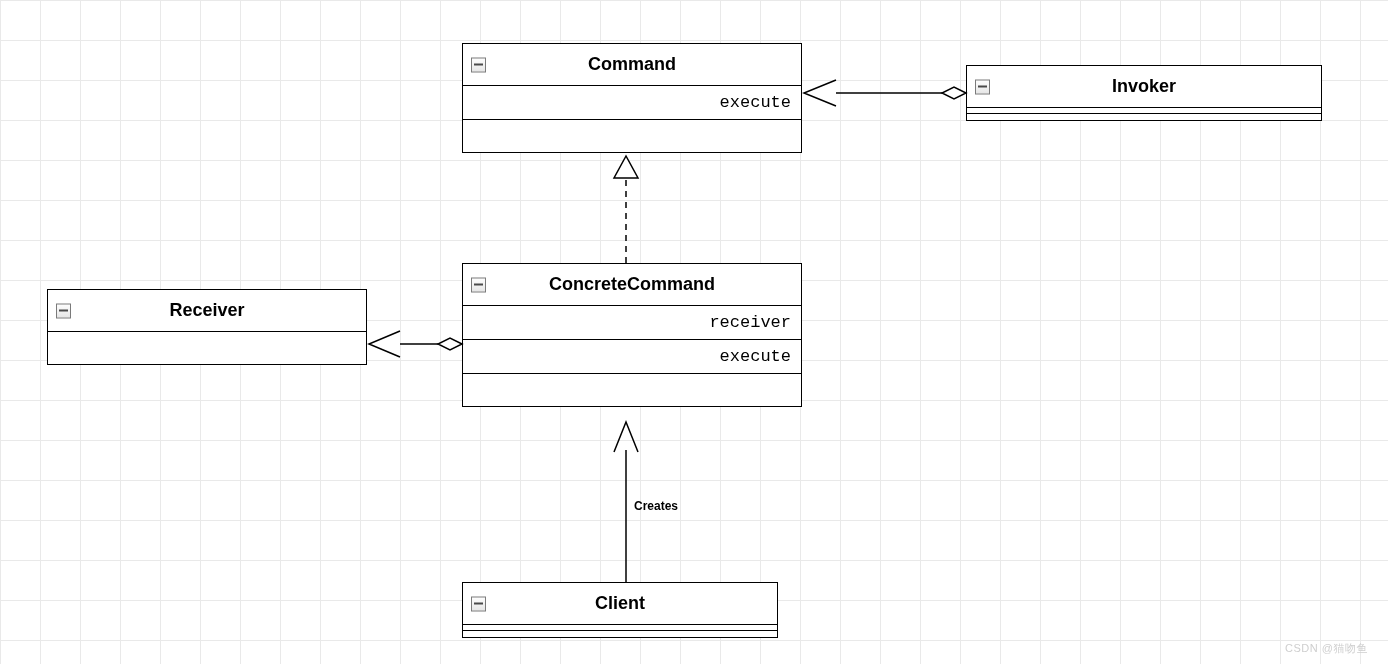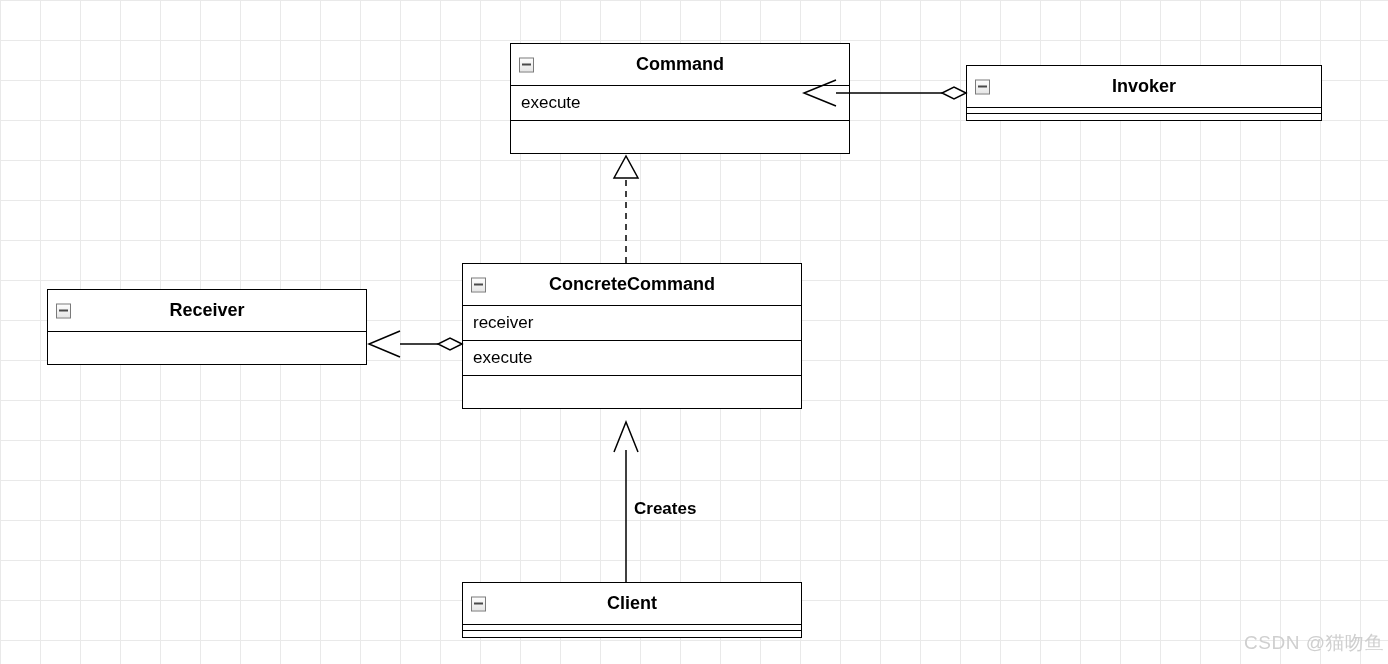--- a/index.html
+++ b/index.html
@@ -46,23 +46,24 @@
   .uml .title .collapse {
     position: absolute;
     left: 8px;
     top: 50%;
     transform: translateY(-50%);
   }
   .uml .compartment {
     border-bottom: 1.5px solid #000;
     font-size: 17px;
     padding: 7px 10px;
-    text-align: left;
+    text-align: right;
     box-sizing: border-box;
     min-height: 20px;
+    font-family: Liberation Mono, monospace;
   }
   .uml .compartment:last-child {
     border-bottom: none;
   }
   
   .uml.stacked .underlines {
     height: 6px;
     border-bottom: 1.5px solid #000;
     box-sizing: border-box;
   }
@@ -84,44 +85,44 @@
   svg.connectors {
     position: absolute;
     inset: 0;
     width: 1388px;
     height: 664px;
     z-index: 2;
     pointer-events: none;
   }
   .edge-label {
     position: absolute;
-    font-size: 17px;
+    font-size: 12px;
     font-weight: bold;
     z-index: 3;
     background: transparent;
   }
   .watermark {
     position: absolute;
-    right: 4px;
+    right: 20px;
     bottom: 8px;
-    font-size: 19px;
+    font-size: 11px;
     color: #cfcfcf;
     z-index: 4;
     letter-spacing: 0.5px;
     margin-top: 20px;
   }
 </style>
 </head>
 <body>
 
 <div class="grid"></div>
 
 <div class="stage">
 
-  <div class="uml" style="left:462px; top:43px; width:340px;margin-left:48px;">
+  <div class="uml" style="left:462px; top:43px; width:340px;">
     <div class="title">
       <span class="collapse">
         <span class="collapse-box">
             <span class="minus"></span>
           </span>
       </span>
       <span>Command</span>
     </div>
     <div class="compartment">execute</div>
     <div class="compartment" style="min-height:32px;"></div>
@@ -159,21 +160,21 @@
       <span class="collapse">
         <span class="collapse-box">
             <span class="minus"></span>
           </span>
       </span>
       <span>Receiver</span>
     </div>
     <div class="compartment" style="min-height:32px;"></div>
   </div>
 
-  <div class="uml stacked" style="left:462px; top:582px; width:340px;">
+  <div class="uml stacked" style="left:462px; top:582px; width:316px;">
     <div class="title">
       <span class="collapse">
         <span class="collapse-box">
             <span class="minus"></span>
           </span>
       </span>
       <span>Client</span>
     </div>
     <div class="underlines"></div>
     <div class="underlines" style="border-bottom:none;"></div>

